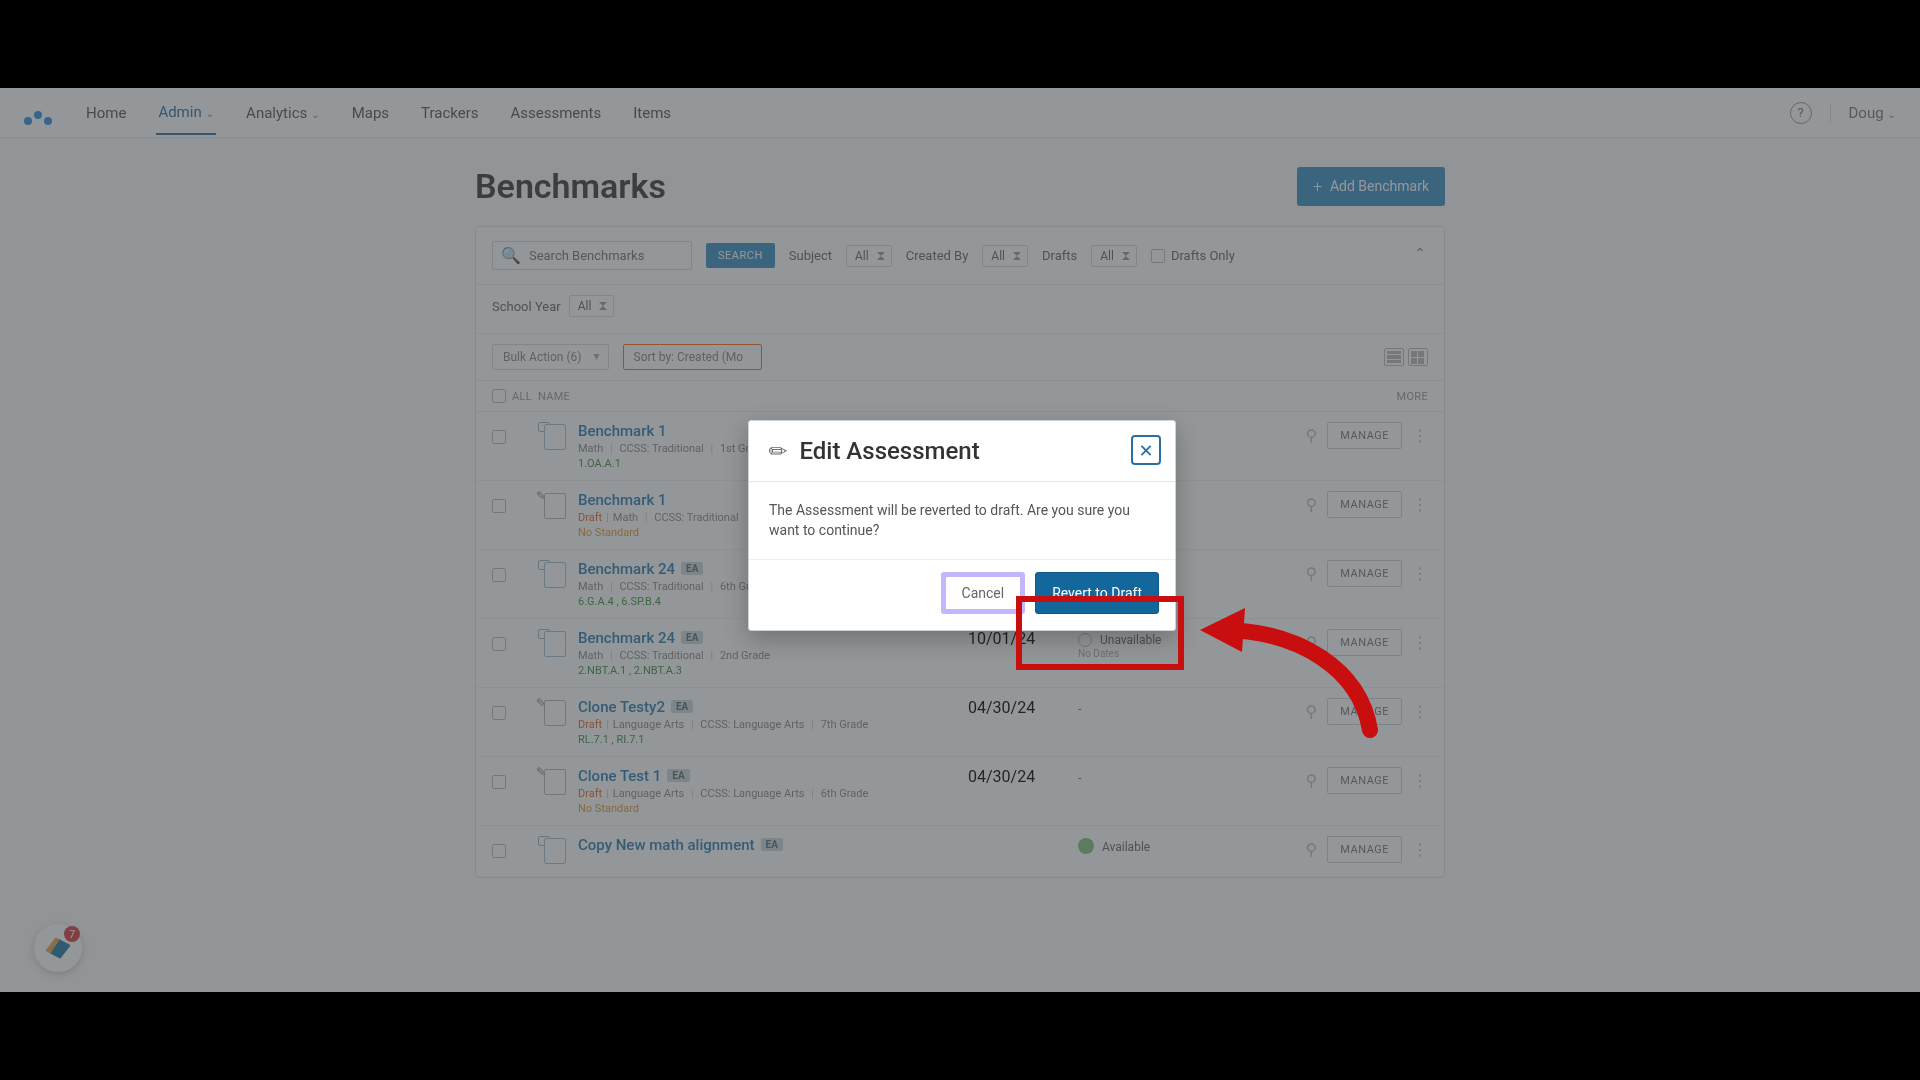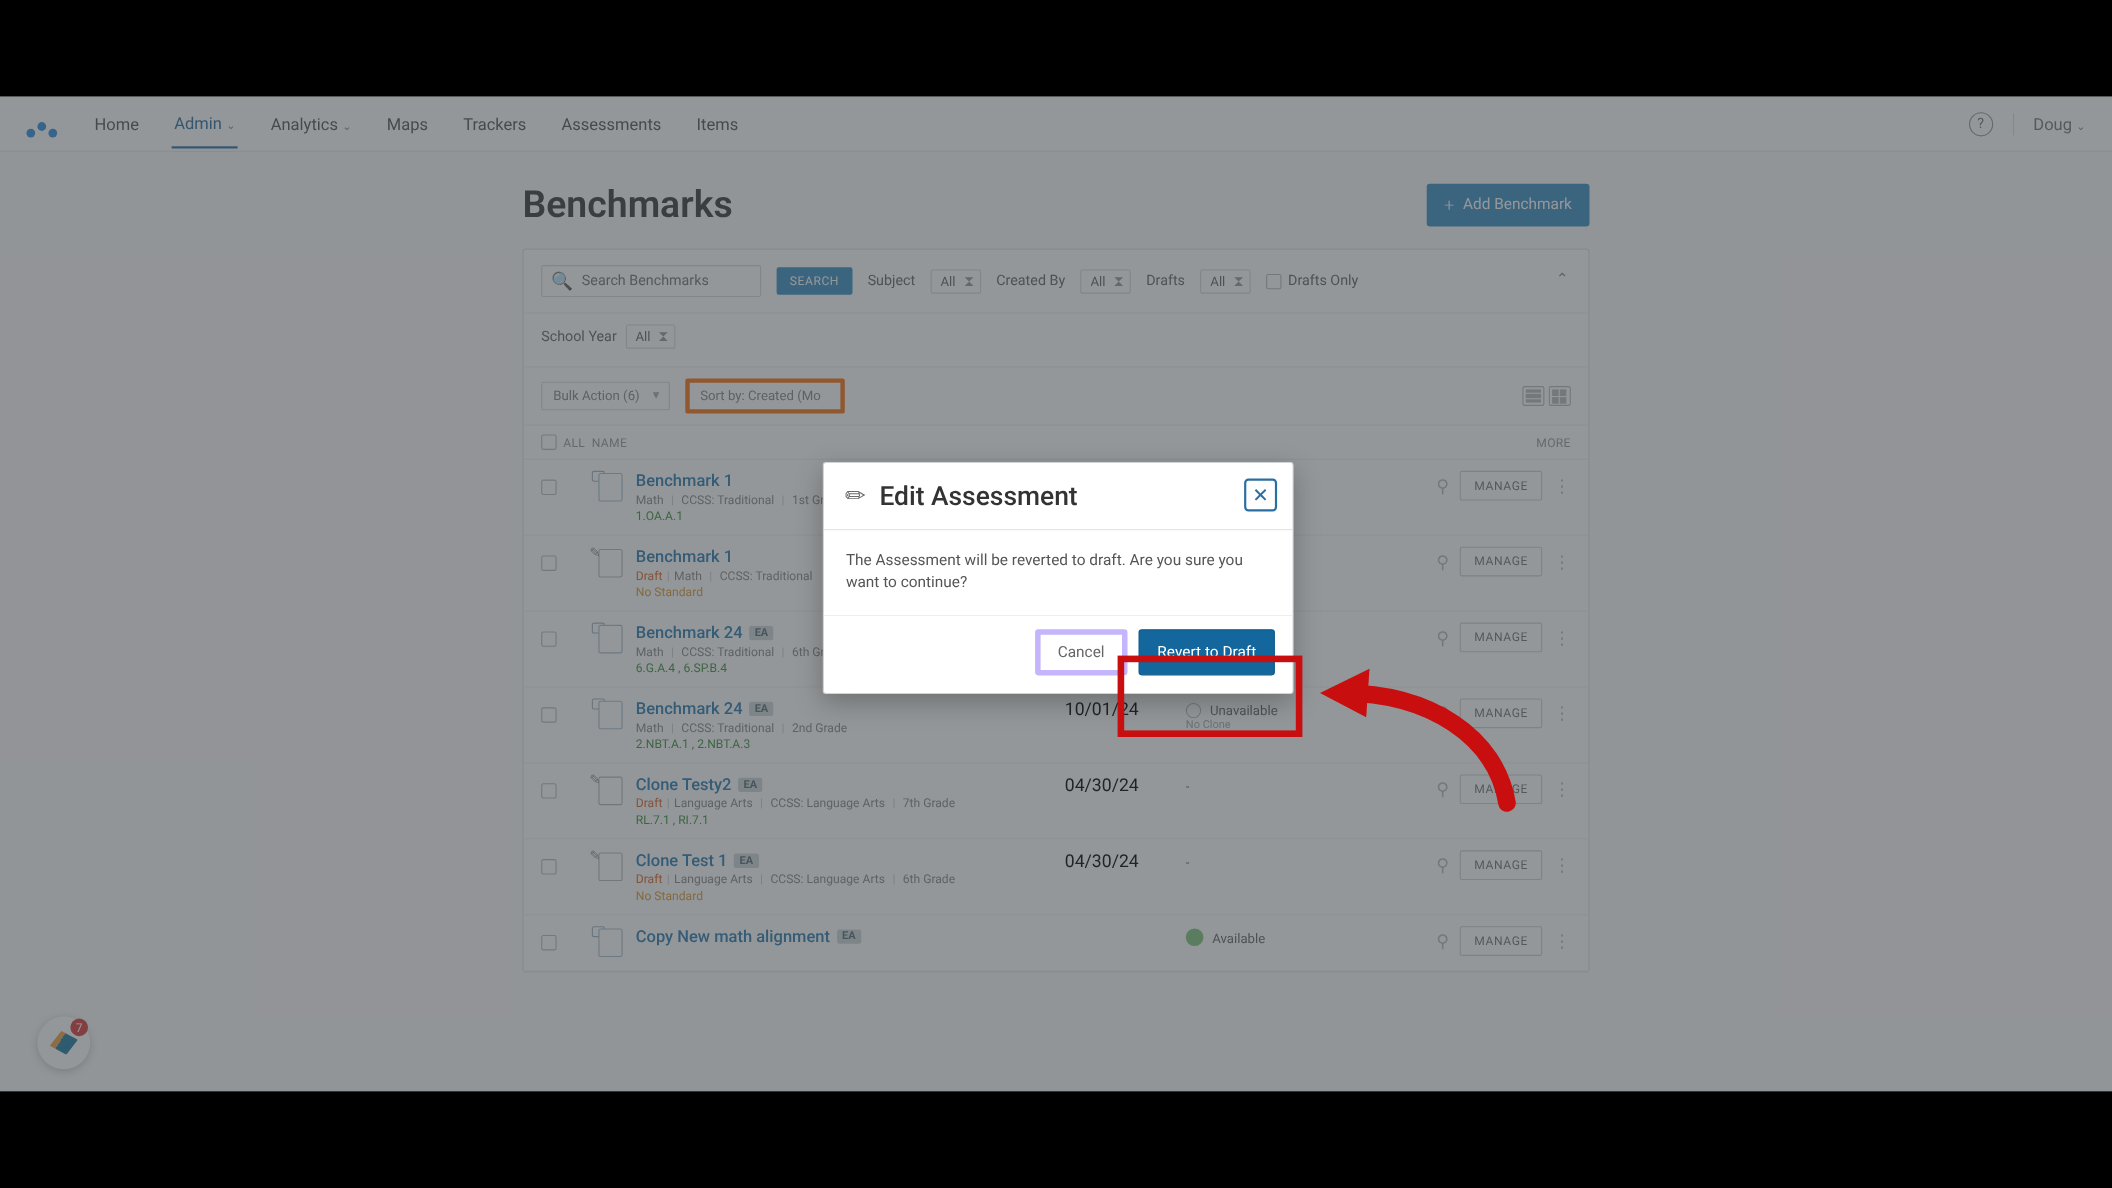--- a/index.html
+++ b/index.html
@@ -41,21 +41,21 @@
   .select{ border:1px solid #d9d9d9; border-radius:2px; padding:3px 22px 3px 8px; font-size:12px; color:#666; position:relative; background:#fff;}
   .select::after{content:""; position:absolute; right:6px; top:6px; width:0;height:0;border-left:4px solid transparent;border-right:4px solid transparent;border-top:4px solid #999;}
   .select::before{content:""; position:absolute; right:6px; bottom:6px; width:0;height:0;border-left:4px solid transparent;border-right:4px solid transparent;border-bottom:4px solid #999;}
   .cb { width:14px; height:14px; border:1px solid #bbb; border-radius:2px; display:inline-block;}
   .collapse-caret{ position:absolute; right:18px; top:18px; color:#888; font-size:14px;}
   .filters-row2{ padding:10px 16px 16px; border-bottom:1px solid #eee; display:flex; align-items:center; gap:8px;}
 
   .toolbar { padding:10px 16px; display:flex; align-items:center; justify-content:space-between;}
   .bulk{ border:1px solid #d9d9d9; border-radius:2px; padding:5px 26px 5px 10px; font-size:12px; color:#888; position:relative;}
   .bulk::after{content:"▾"; position:absolute; right:8px; top:4px; color:#aaa;}
-  .sort{ font-size:12px; color:#888; margin-left:14px; border:4px solid #f97316; padding:5px 18px 5px 10px; border-radius:2px;}
+  .sort{ font-size:12px; color:#888; margin-left:14px; border:1px solid #f97316; padding:5px 18px 5px 10px; border-radius:2px;}
   .view-toggle{ display:flex; gap:4px;}
   .vt{ width:20px; height:18px; border:1px solid #bbb; border-radius:2px; display:flex; flex-direction:column; gap:1px; padding:2px;}
   .vt span{display:block; background:#bbb; flex:1;}
   .vt.grid{ flex-direction:row; flex-wrap:wrap;}
   .vt.grid span{ width:6px; height:6px; flex:0 0 6px;}
 
   .thead { padding:8px 16px; display:flex; align-items:center; font-size:11px; color:#999; letter-spacing:.3px; border-top:1px solid #eee; border-bottom:1px solid #eee;}
   .col-cb{ width:46px; display:flex; align-items:center; gap:6px;}
   .col-name{ flex:1;}
   .col-date{ width:110px;}
@@ -267,21 +267,21 @@
               <div class="row-icon ">
                 <span class="lock"></span>
                 <span class="doc"></span>
               </div>
               <div class="col-name">
                 <div class="row-title">Benchmark 24<span class="badge">EA</span></div>
                 <div class="row-meta">Math <span class="sep">|</span> CCSS: Traditional <span class="sep">|</span> 2nd Grade</div>
                 <div class="row-std ">2.NBT.A.1 , 2.NBT.A.3</div>
               </div>
               <div class="col-date">10/01/24</div>
-              <div class="col-status"><span class="status-dot dot-grey"></span><span class="status-text">Unavailable</span><div class="status-sub">No Clone</div></div>
+              <div class="col-status"><span class="status-dot dot-grey"></span><span class="status-text">Unavailable</span><div class="status-sub">No Dates</div></div>
               <div class="col-actions" style="display:flex;align-items:center;justify-content:flex-end">
                 <span class="pin">⚲</span>
                 <button class="manage-btn">MANAGE</button>
                 <span class="kebab">⋮</span>
               </div>
             </div>
             <div class="row">
               <div class="col-cb">
                 <span class="cb"></span>
               </div>

